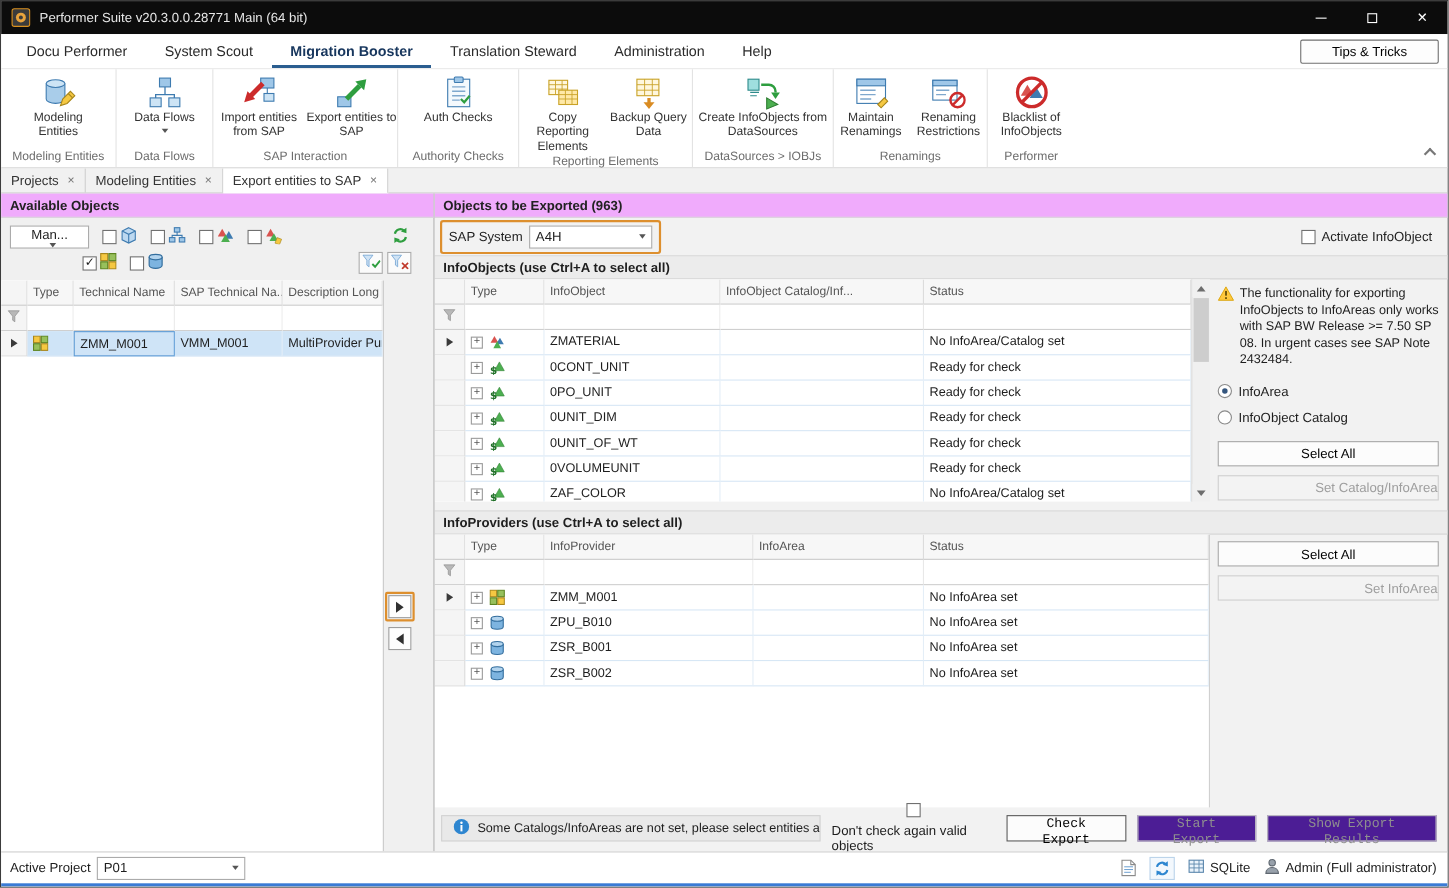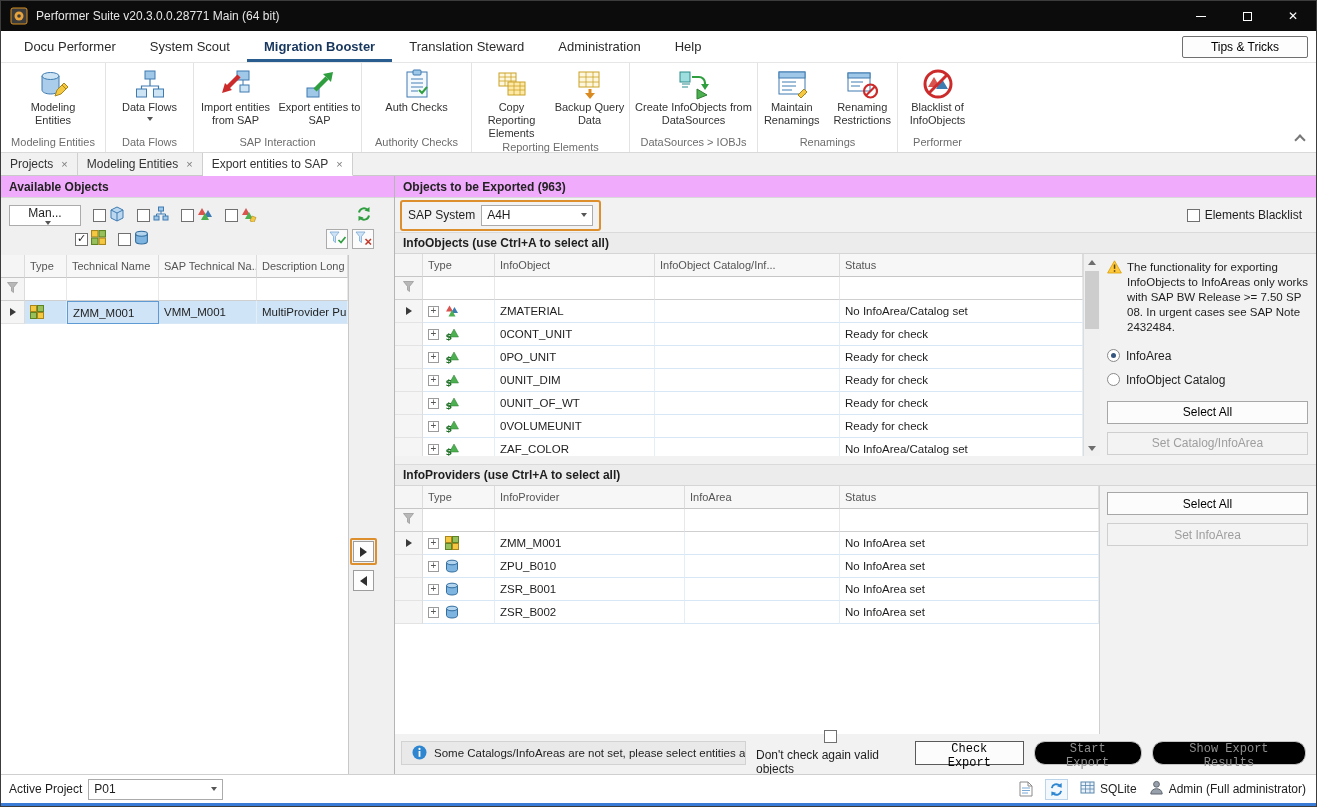--- a/index.html
+++ b/index.html
@@ -147,32 +147,32 @@
   .w-text { line-height:1.3; color:#1e1e1e; }
   .radio-row { display:flex; align-items:center; gap:6px; margin-top:14px; font-size:12px; }
   .radio-row + .radio-row { margin-top:10px; }
   .radio { width:13px; height:13px; border:1px solid #8a8a8a; border-radius:50%; background:#fff;
            position:relative; flex:none; }
   .radio.checked::before { content:""; position:absolute; left:3px; top:3px; width:5px; height:5px;
                            border-radius:50%; background:#35567e; }
   .side-btn { display:block; width:100%; height:23px; background:#fcfcfc; border:1px solid #a7a7a7;
               font-size:12px; font-family:inherit; margin-top:14px; }
   .side-btn + .side-btn { margin-top:8px; }
-  .side-btn.disabled { color:#9e9e9e; border-color:#cfcfcf; background:#f3f3f3; }
+  .side-btn.disabled { color:#9e9e9e; border-color:#cfcfcf; background:#f3f3f3;text-align:right; }
 
   
   .export-footer { height:30px; flex:none; display:flex; align-items:center; padding:0 10px 0 6px; gap:10px; }
   .info-msg { display:flex; align-items:center; gap:7px; background:#e9e9e9; border:1px solid #d2d2d2;
               height:24px; padding:0 10px; width:345px; font-size:11.5px; flex:none;
               overflow:hidden; white-space:nowrap; }
   .cb-label { display:flex; align-items:center; gap:5px; font-size:12px;flex-direction:column; }
   .footer-btn { height:24px; background:#fcfcfc; border:1px solid #9a9a9a; font-size:12px;
                 font-family:Liberation Mono, monospace; padding:0 14px; }
   .footer-btn.primary { border-color:#5a5a5a; }
-  .footer-btn.disabled { color:#8f8f8f; border-color:#c4c4c4; background:#000000;border-radius:11px; }
+  .footer-btn.disabled { color:#8f8f8f; border-color:#c4c4c4; background:#4c1d95; }
 
   
   .statusbar { position:absolute; left:0; right:0; bottom:0; height:32px; background:#fff;
                border-top:1px solid #cfcfcf; display:flex; align-items:center; padding:0 10px 3px 8px; }
   .sb-label { font-size:12px; margin-right:6px; }
   .combo.project { width:135px; height:21px; }
   .sb-right { margin-left:auto; display:flex; align-items:center; gap:12px; }
   .sb-icon { display:inline-flex; align-items:center; }
   .sb-icon.boxed { border:1px solid #bcd4ea; background:#f3f8fd; padding:2px 3px; }
   .sb-item { display:inline-flex; align-items:center; gap:5px; font-size:12px; color:#222; }
@@ -540,21 +540,21 @@
       <div class="sap-row">
         <span class="sap-highlight">
           <span class="sap-label">SAP System</span>
           <span class="combo sap-combo">
             <span>A4H</span>
               <span class="caret"></span>
           </span>
         </span>
         <span class="activate-blacklist">
           <span class="checkbox"></span>
-          <span>Elements Blacklist</span>
+          <span>Activate InfoObject</span>
         </span>
       </div>
 
       <div class="section-hd">InfoObjects (use Ctrl+A to select all)</div>
       <div class="io-content">
         <div class="grid grid-io">
           <div class="ghdr">
             <div class="gh gutter"></div>
             <div class="gh">Type</div>
             <div class="gh">InfoObject</div>

